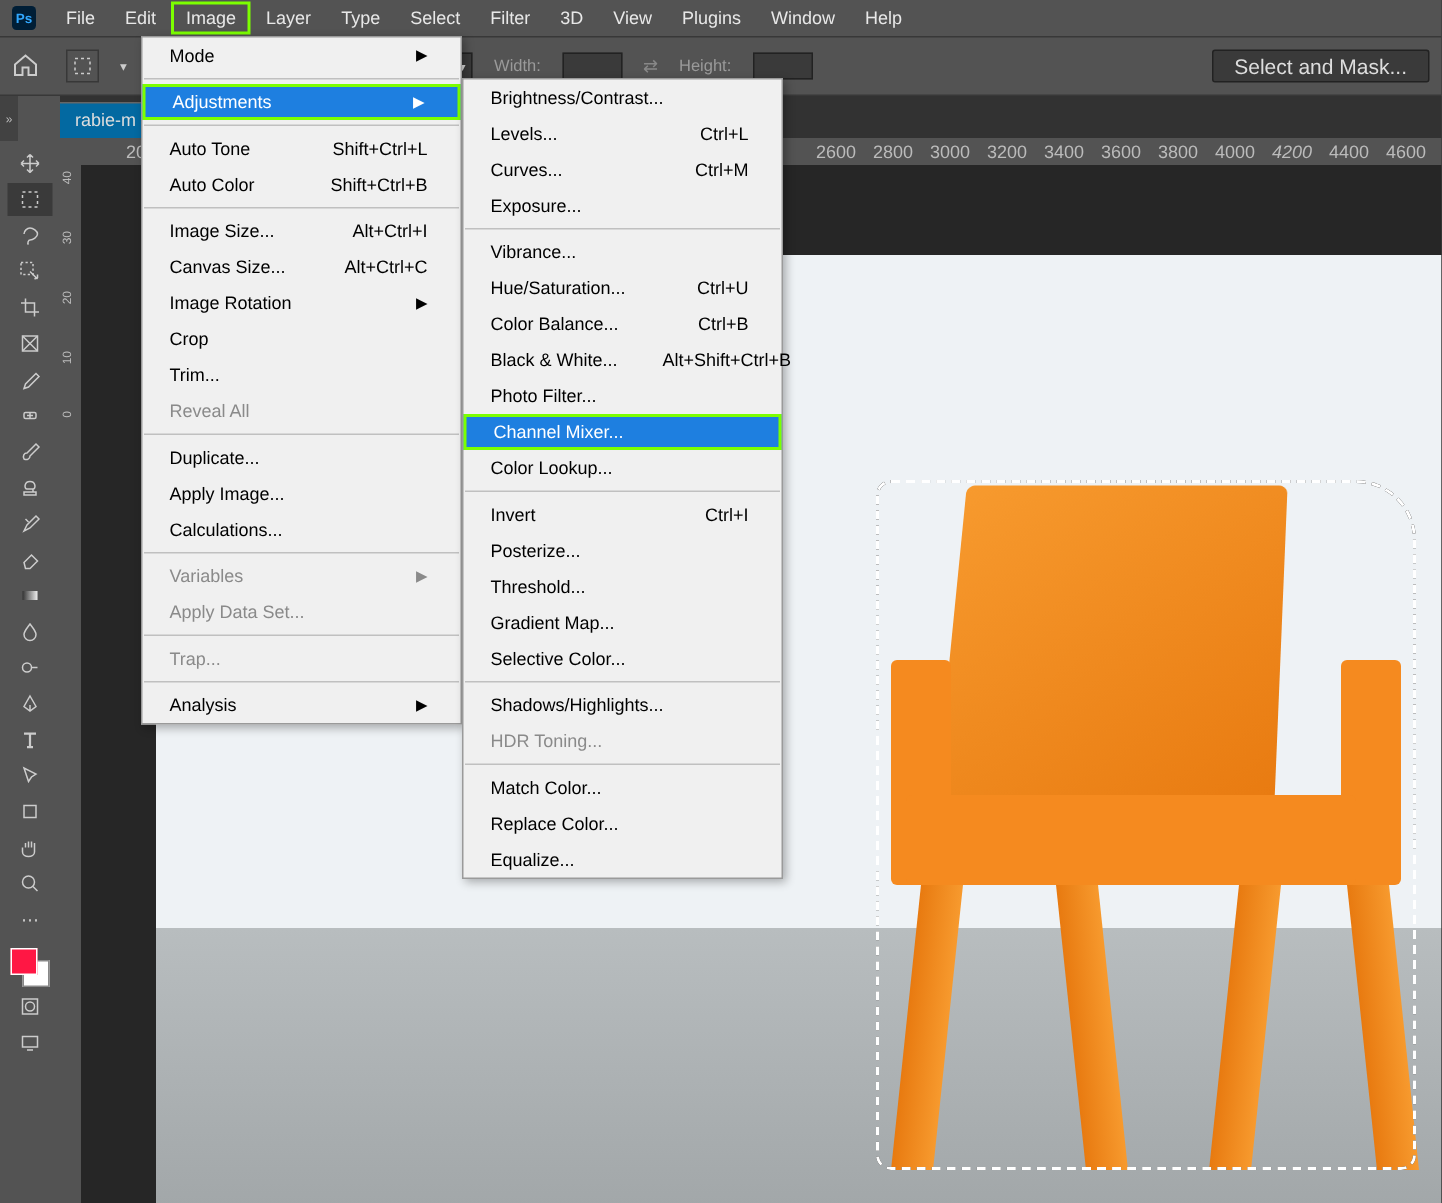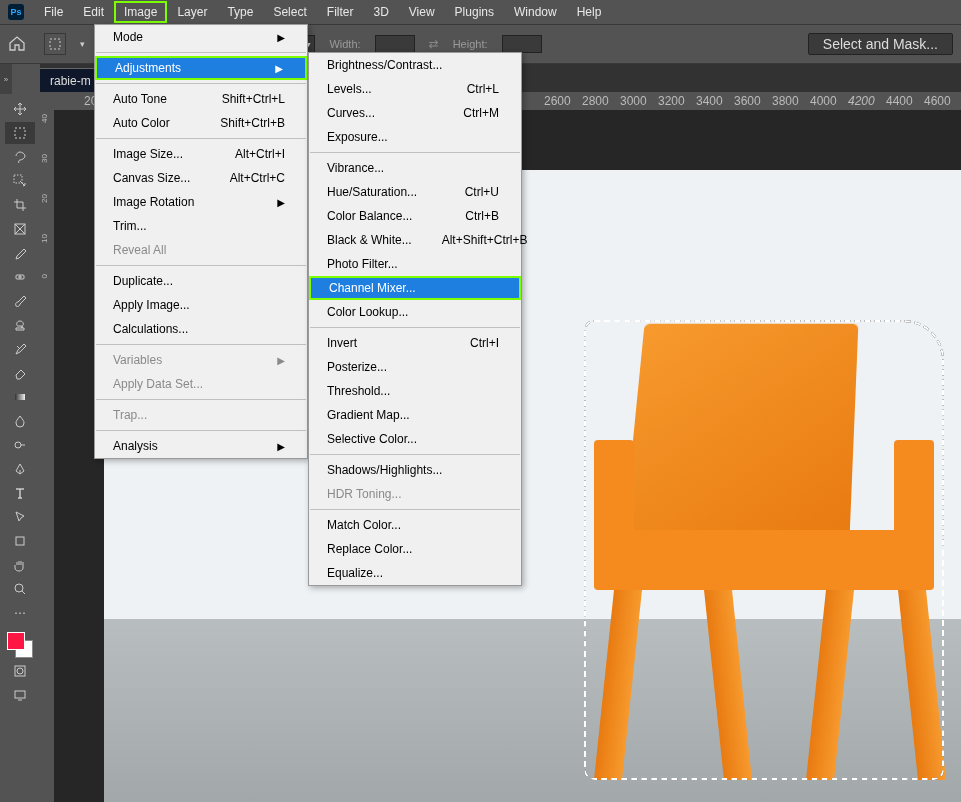--- a/index.html
+++ b/index.html
@@ -13,21 +13,21 @@
 .optbar .iconbox { width:22px; height:22px; border:1px solid #383838; display:flex; align-items:center; justify-content:center; }
 .optbar .sep { width:1px; height:24px; background:#383838; }
 .optbar .chk { width:12px; height:12px; border:1px solid #666; display:inline-block; vertical-align:middle; margin-right:4px; }
 .optbar label { color:#9a9a9a; font-size:11px; }
 .optbar .select { width:66px; height:18px; background:#3a3a3a; border:1px solid #222; color:#ddd; font-size:11px; padding:0 4px; display:flex; align-items:center; justify-content:space-between; }
 .optbar .numfield { width:40px; height:18px; background:#3a3a3a; border:1px solid #222; }
 .optbar .txt { font-size:11px; color:#9a9a9a; }
 .optbar .btn { height:22px; padding:0 14px; background:#3a3a3a; border:1px solid #222; color:#ddd; font-size:14px; display:flex; align-items:center; border-radius:2px; margin-left:auto; }
 .chevpanel { width:12px; height:30px; background:#424242; color:#bbb; font-size:8px; display:flex; align-items:center; justify-content:center; position:absolute; left:0; top:64px; }
 .tabbar { position:absolute; left:40px; top:64px; right:0; height:28px; background:#323232; display:flex; align-items:flex-end; }
-.tab { height:24px; background:#0f172a; color:#ddd; font-size:11px; padding:4px 10px; border-top:1px solid #666; display:flex; align-items:center; }
+.tab { height:24px; background:#0369a1; color:#ddd; font-size:11px; padding:4px 10px; border-top:1px solid #666; display:flex; }
 .toolbar { position:absolute; left:0; top:94px; width:40px; bottom:0; background:#535353; display:flex; flex-direction:column; align-items:center; padding-top:4px; gap:2px; }
 .toolbar .tool { width:30px; height:22px; display:flex; align-items:center; justify-content:center; color:#d0d0d0; position:relative; }
 .toolbar .tool.sel { background:#3a3a3a; }
 .toolbar .swatch { width:26px; height:26px; position:relative; margin-top:6px; }
 .toolbar .swatch .fg { width:18px; height:18px; background:#ff1744; border:1px solid #fff; position:absolute; left:0; top:0; }
 .toolbar .swatch .bg { width:18px; height:18px; background:#fff; border:1px solid #888; position:absolute; right:0; bottom:0; }
 .ruler-h { position:absolute; left:54px; top:92px; right:0; height:18px; background:#535353; color:#bbb; font-size:9px; overflow:hidden; }
 .ruler-h .tick { position:absolute; top:2px; }
 .ruler-v { position:absolute; left:40px; top:110px; width:14px; bottom:0; background:#535353; color:#bbb; font-size:9px; overflow:hidden; }
 .ruler-v .tick { position:absolute; left:0; writing-mode:vertical-rl; transform:rotate(180deg); transform-origin:center; font-size:8px; }
@@ -316,20 +316,23 @@
     </div>
     <div class="row">
       <span>Canvas Size...</span>
       <span>Alt+Ctrl+C</span>
     </div>
     <div class="row">
       <span>Image Rotation</span>
       <span class="arrow">▶</span>
     </div>
     <div class="row">
+      <span>Crop</span>
+    </div>
+    <div class="row">
       <span>Trim...</span>
     </div>
     <div class="row disabled">
       <span>Reveal All</span>
     </div>
     <hr>
     <div class="row">
       <span>Duplicate...</span>
     </div>
     <div class="row">

